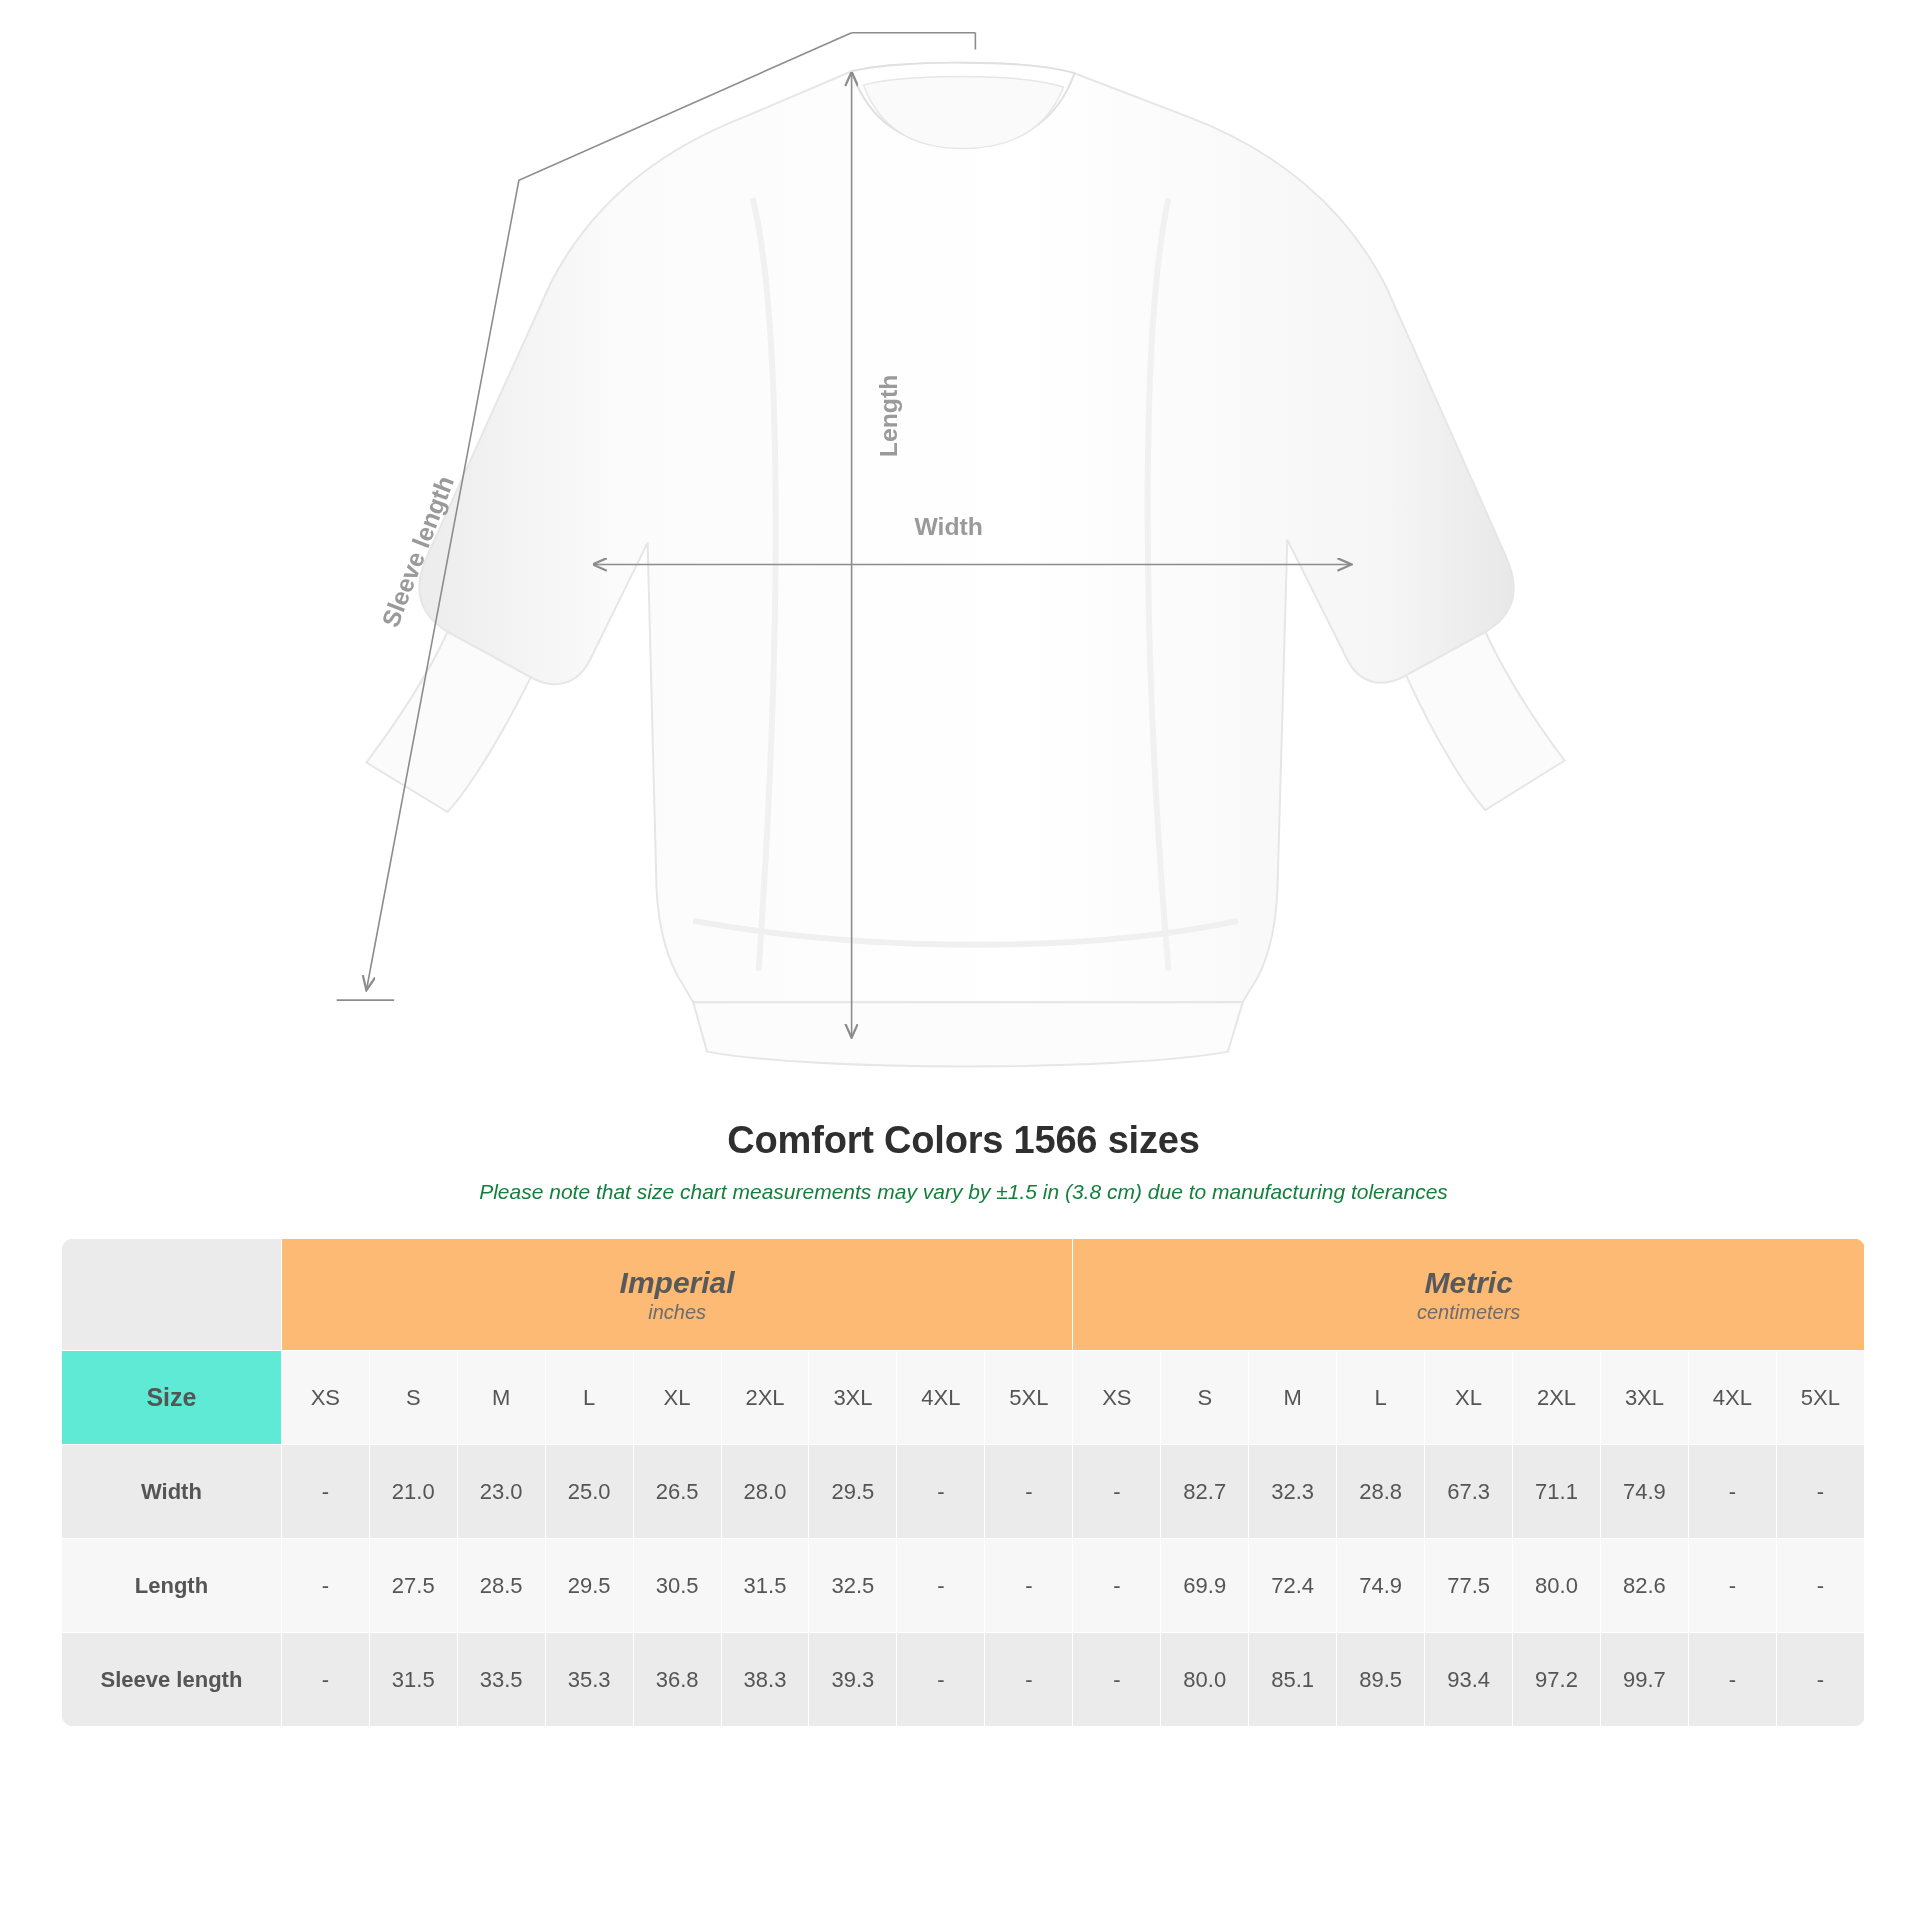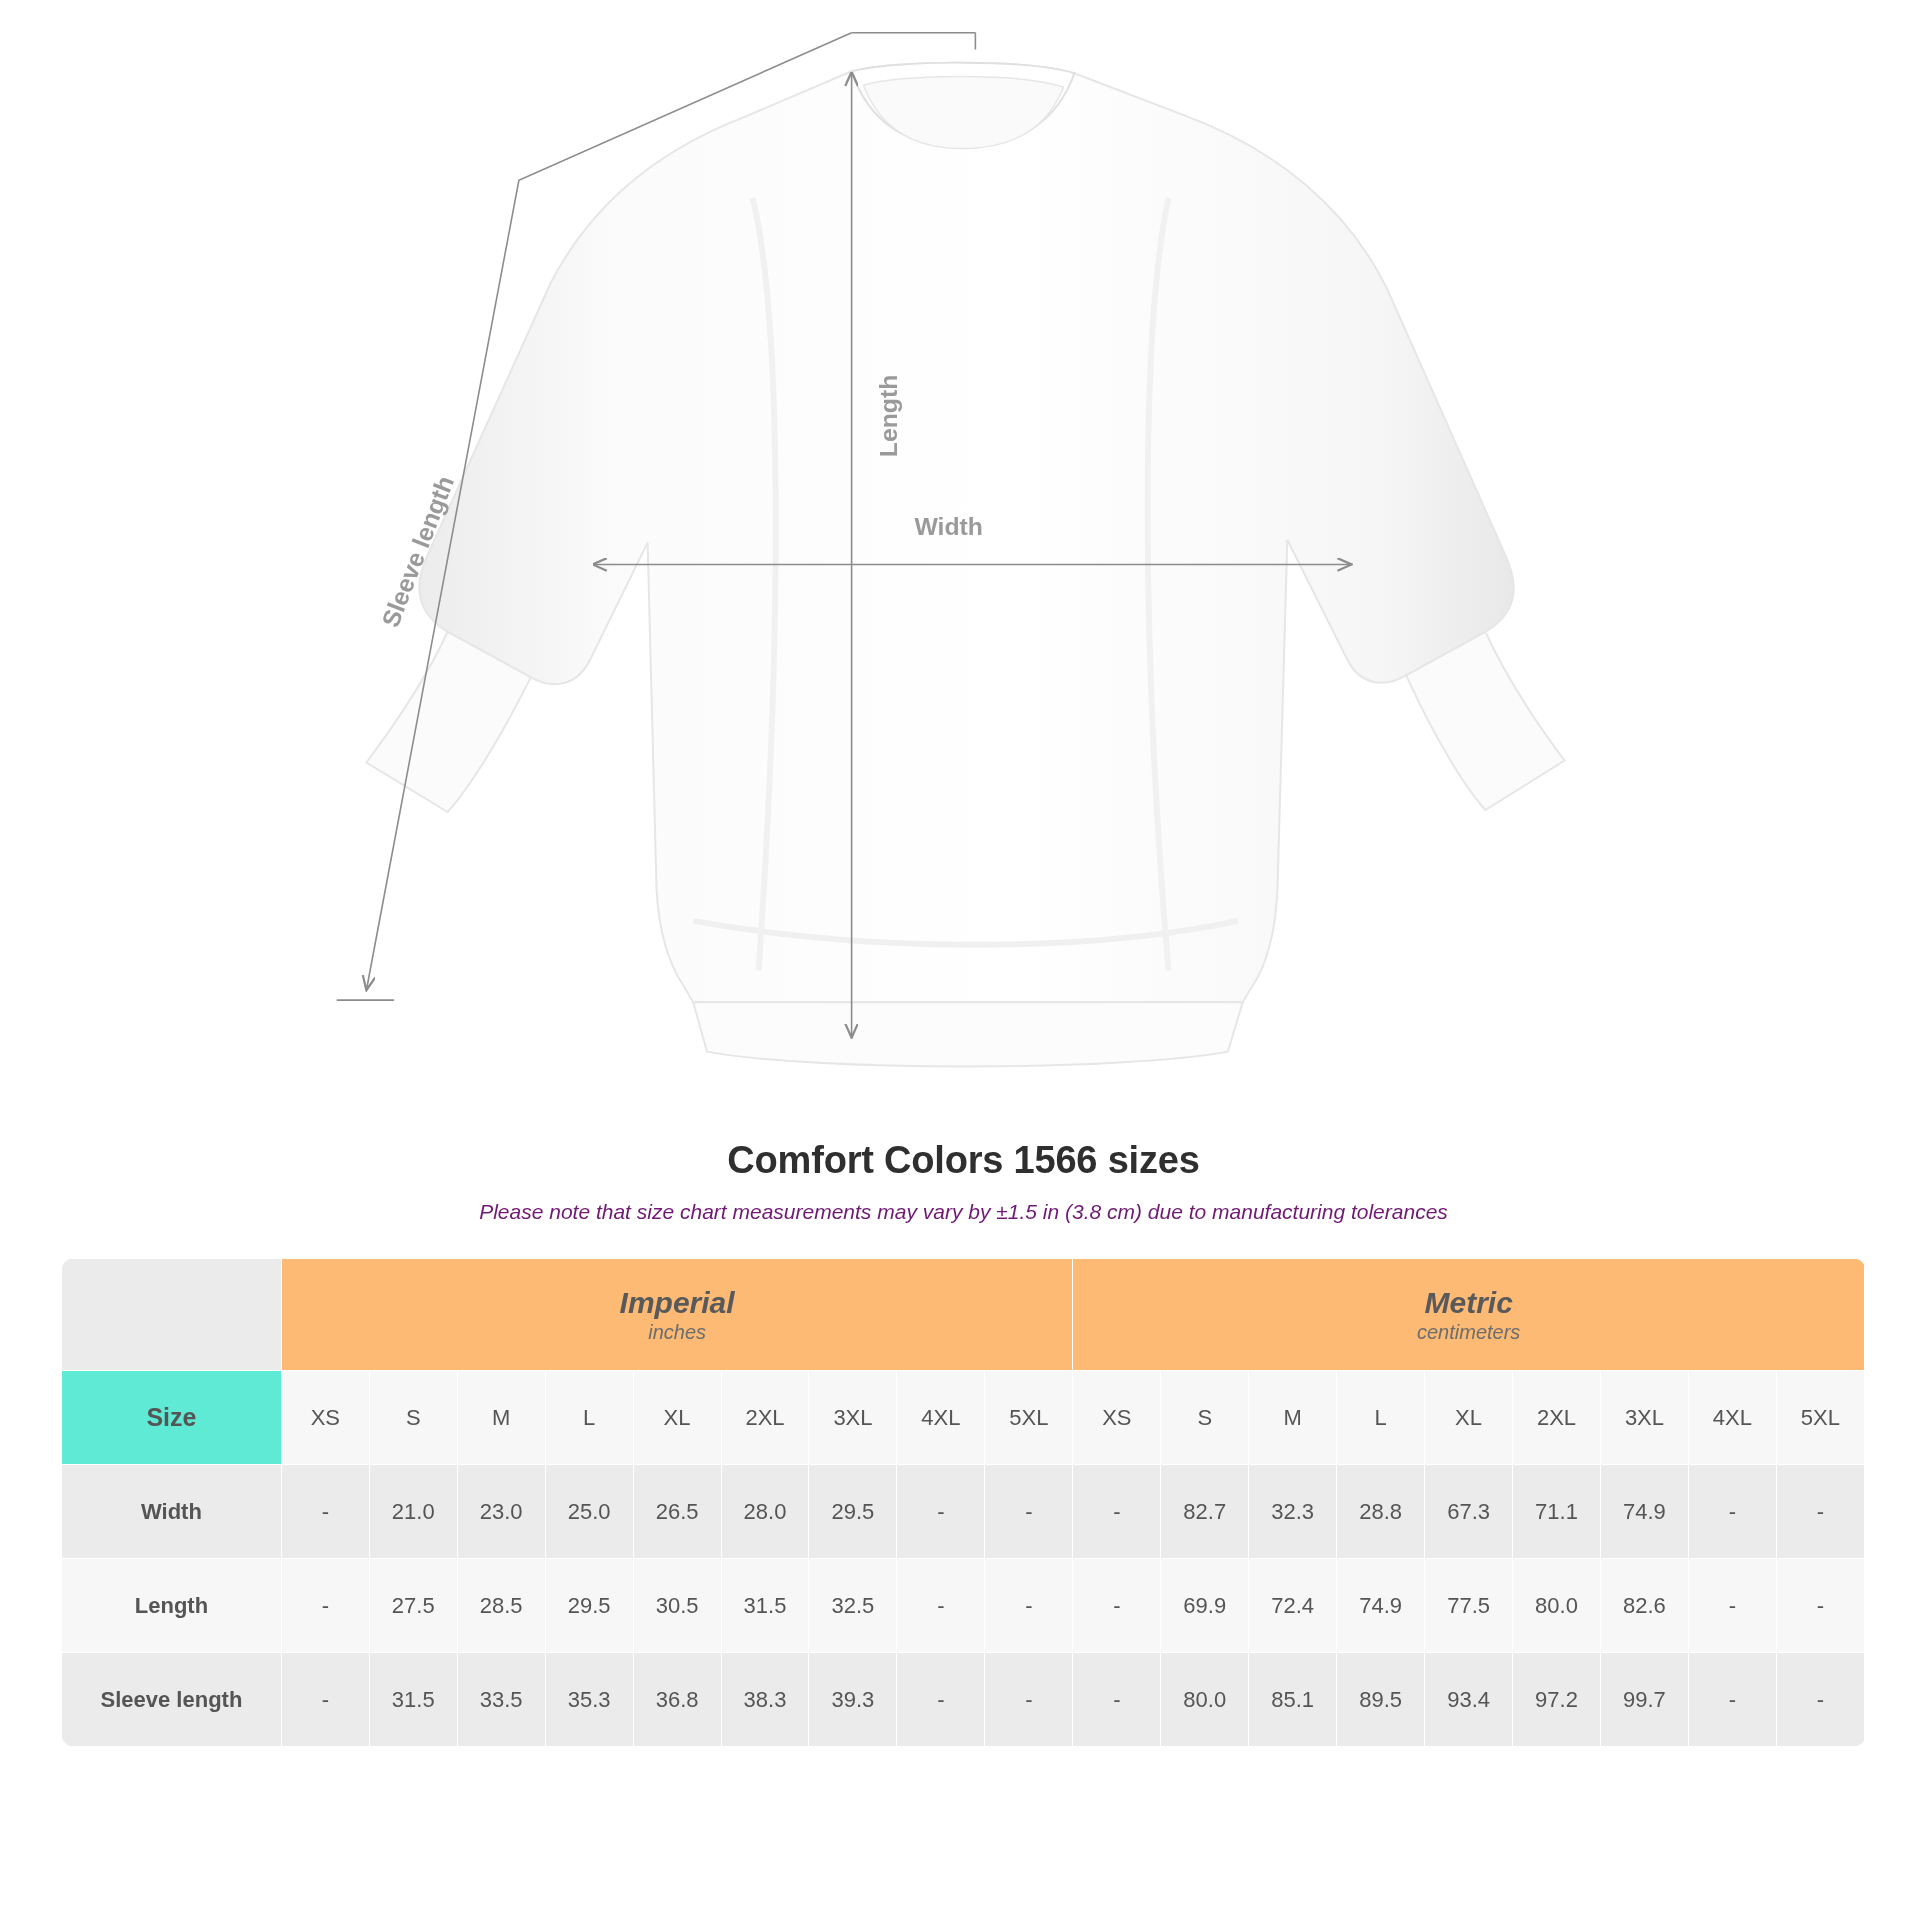--- a/index.html
+++ b/index.html
@@ -27,32 +27,32 @@
     width: 1927px;
     height: 1119px;
   }
   .illustration svg {
     display: block;
   }
 
   
   .title-block {
     text-align: center;
-    margin-top: 20px;
+    margin-top: 0;
   }
   .chart-title {
     font-size: 38px;
     font-weight: bold;
     color: #2f2f2f;
     letter-spacing: -0.2px;
   }
   .chart-note {
     font-size: 21px;
     font-style: italic;
-    color: #701a75;
+    color: #15803d;
     margin-top: 18px;
   }
 
   
   .table-wrap {
     margin: 34px 61px 0 61px;
     border-radius: 14px;
     overflow: hidden;
   }
   table.size-table {

